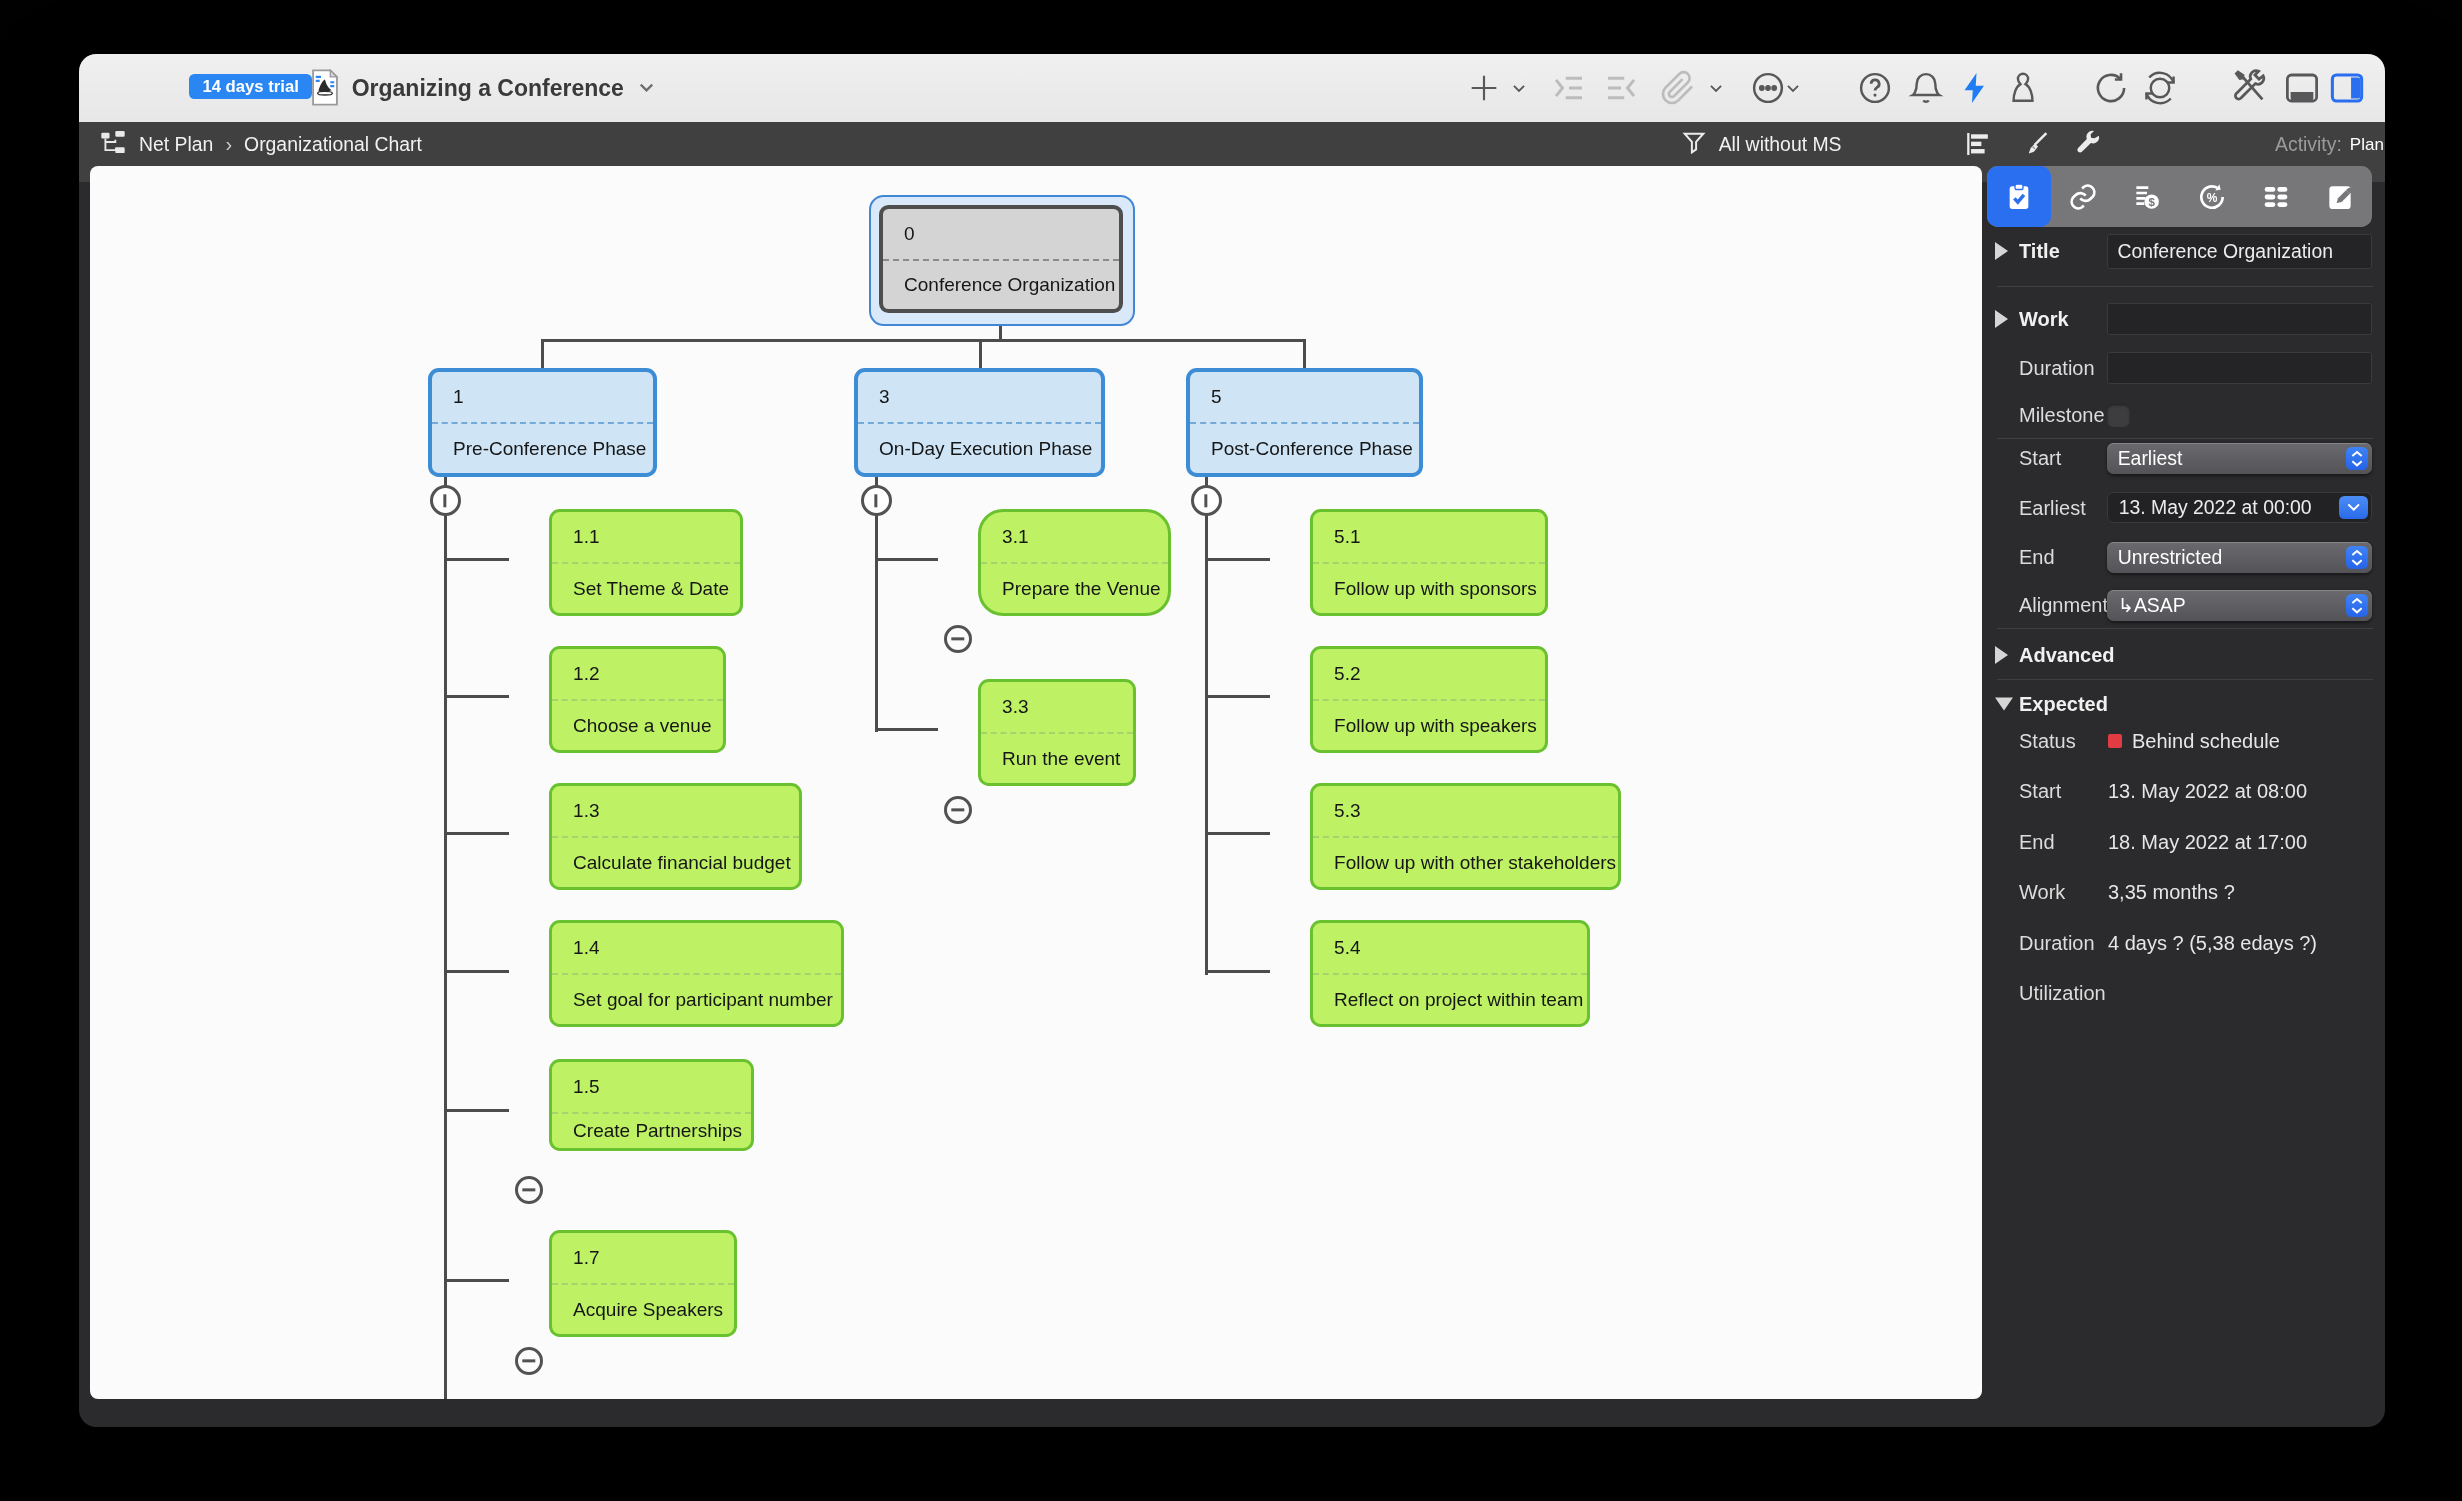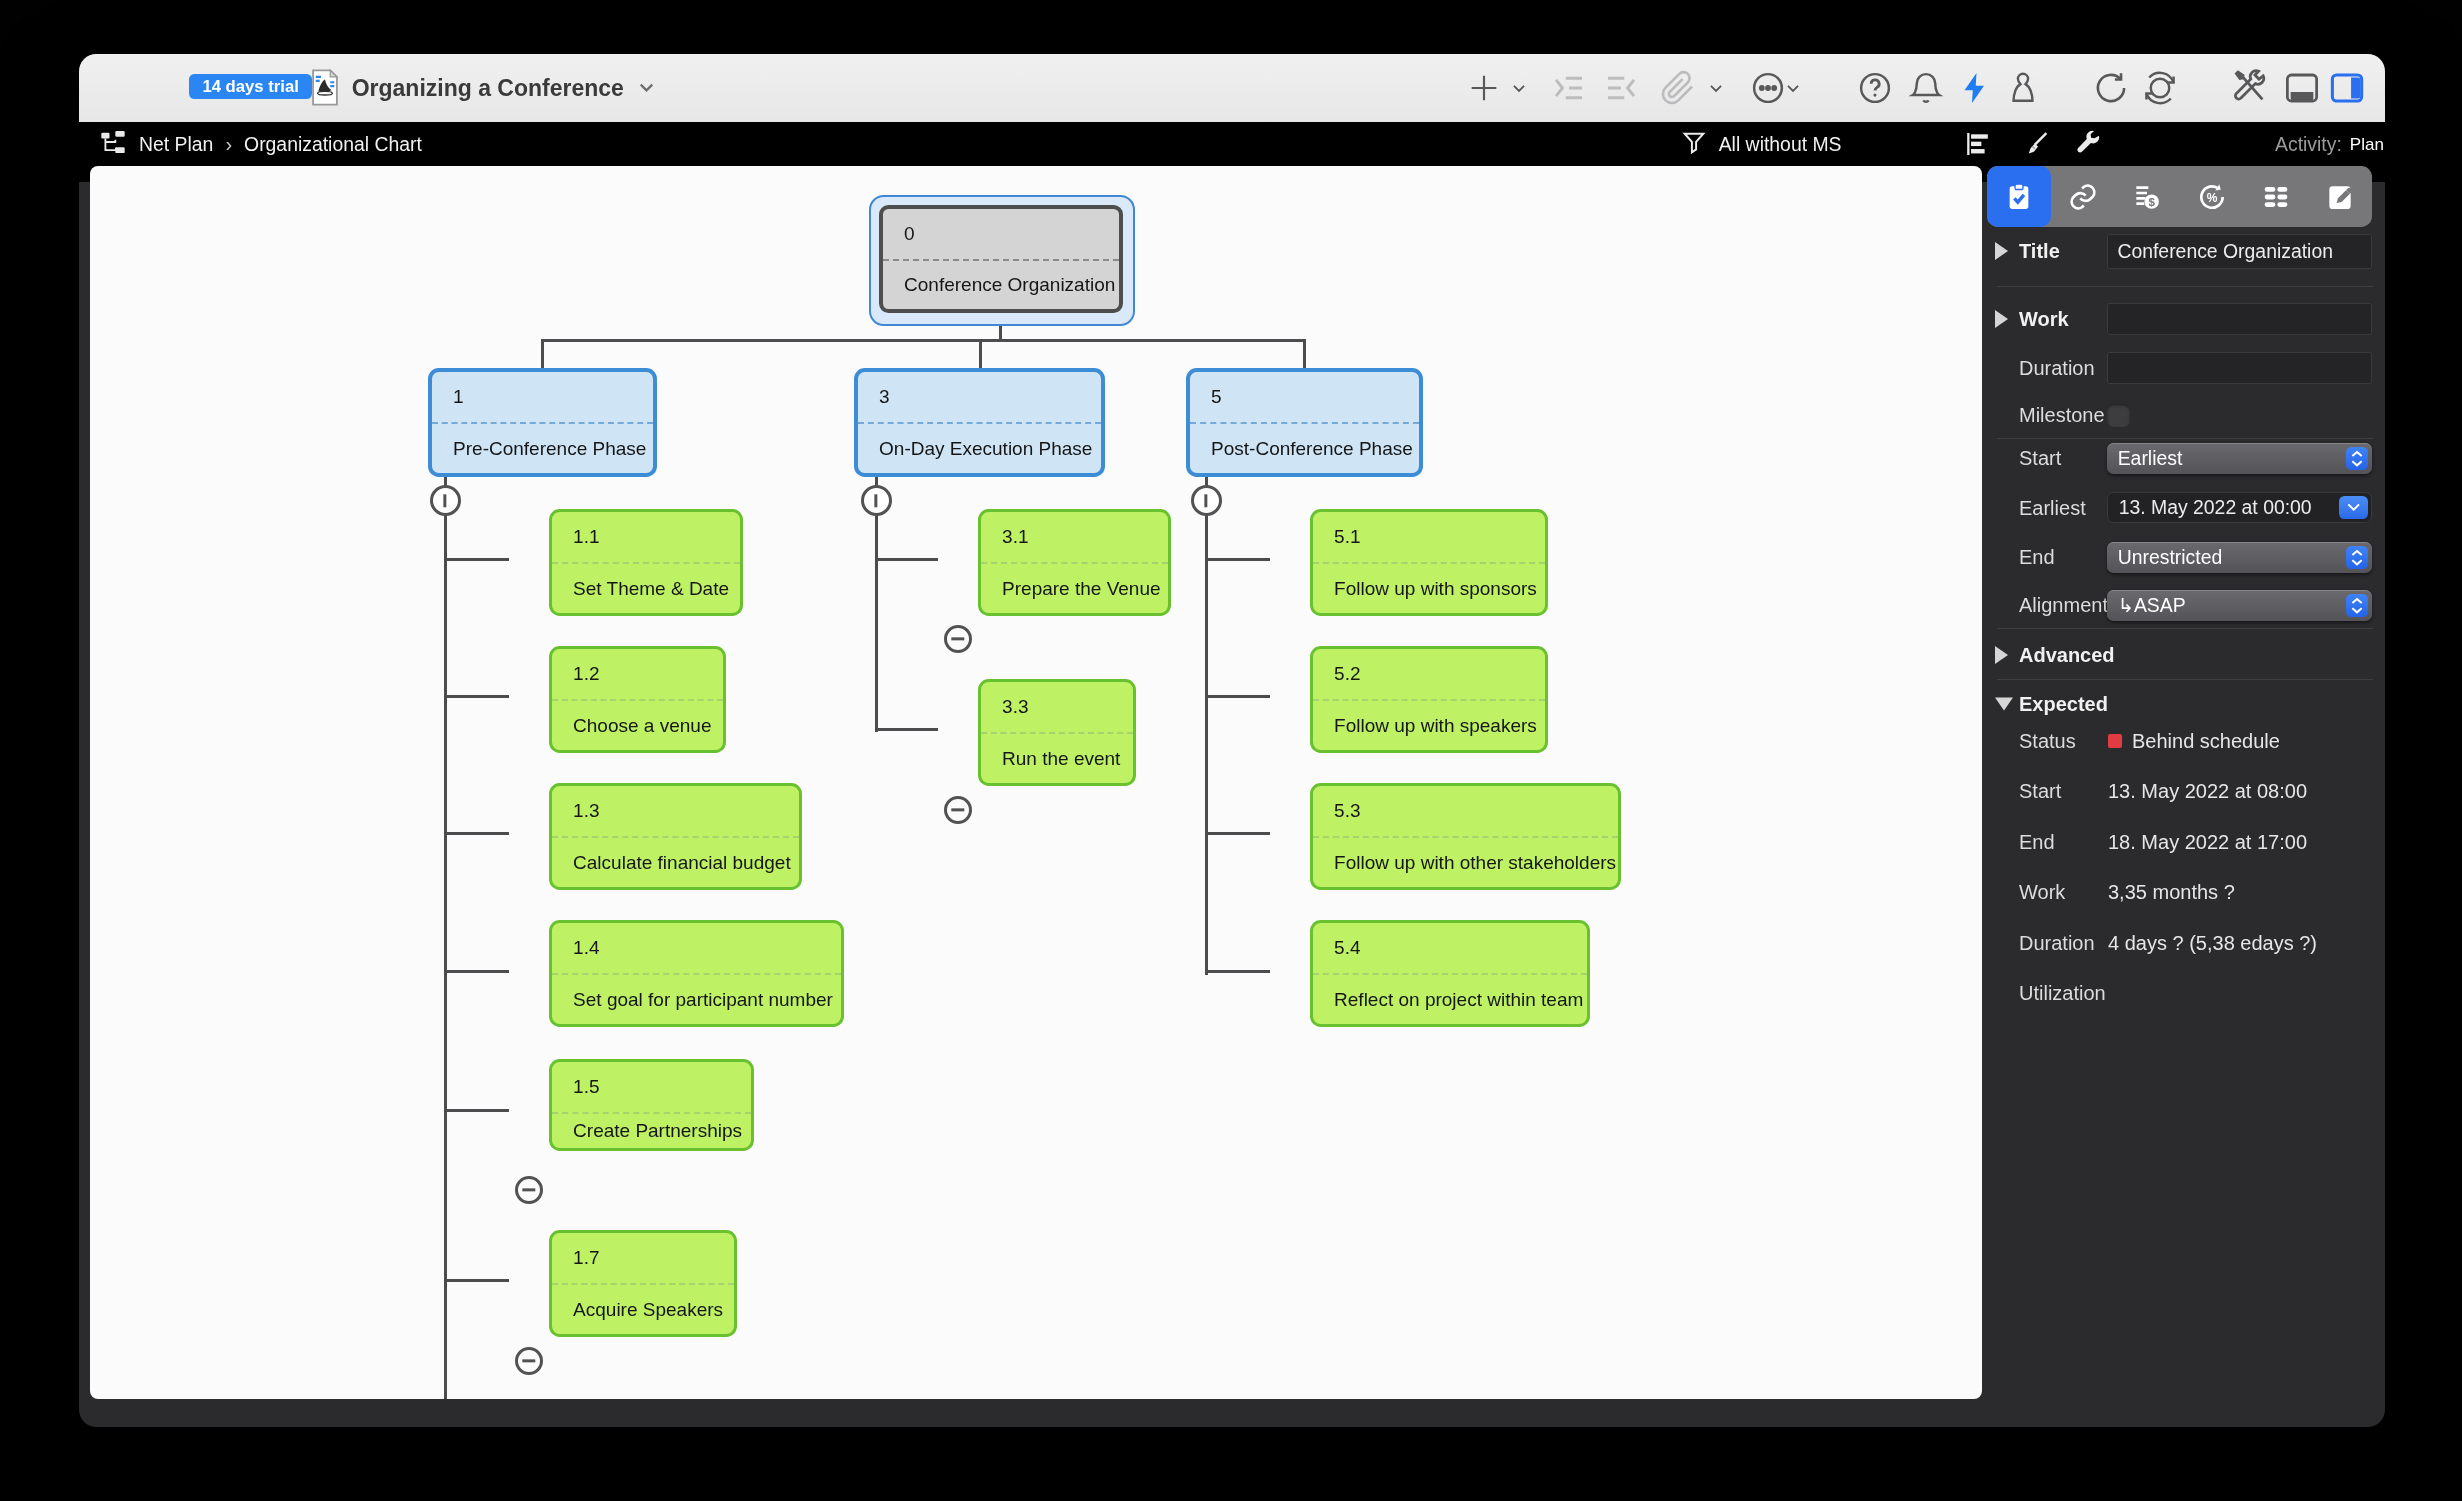--- a/index.html
+++ b/index.html
@@ -6,21 +6,21 @@
   body{width:2462px;height:1502px;position:relative;font-family:"Liberation Sans","DejaVu Sans",sans-serif;overflow:hidden;}
   .window{position:absolute;left:79px;top:54px;width:2306px;height:1373px;background:#2b2b2d;border-radius:17.4px;overflow:hidden;box-shadow:0 33px 80px rgba(0,0,0,.85);}
   
   .titlebar{position:absolute;left:0;top:0;width:100%;height:68px;background:linear-gradient(#f0f0f0,#e7e7e7);}
   .tl{position:absolute;top:77px;width:20px;height:20px;border-radius:50%;}
   .badge{position:absolute;left:110px;top:20px;height:25.4px;border-radius:5.4px;background:#2a86f2;color:#fff;font-size:16.7px;font-weight:bold;display:flex;align-items:center;padding:0 13.4px;}
   .doc-title{position:absolute;left:230px;top:0;height:68px;display:flex;align-items:center;gap:10.7px;}
   .doc-title .t{font-size:23px;font-weight:bold;color:#3a3a3a;}
   .tb-ic{position:absolute;top:34px;transform:translate(-50%,-50%);display:flex;align-items:center;justify-content:center;}
   
-  .statusbar{position:absolute;left:0;top:68px;width:100%;height:60px;background:#000000;}
+  .statusbar{position:absolute;left:0;top:68px;width:100%;height:60px;background:#404040;}
   .crumbs{position:absolute;left:20px;top:0;height:44px;display:flex;align-items:center;gap:12px;color:#f1f1f1;font-size:19.4px;}
   .crumbs .sep{color:#cfcfcf;font-size:20px;font-weight:300;}
   .sb-right{position:absolute;right:0;top:0;height:44px;width:803px;text-align:center;}
   .sb-item{position:absolute;top:22px;transform:translateY(-50%);display:flex;align-items:center;}
   
   .canvas{position:absolute;left:10.7px;top:112px;width:1892px;height:1233px;background:#fbfbfb;border-radius:8px;overflow:hidden;}
   .hline,.vline{position:absolute;background:#4c4c4e;}
   .tnode{position:absolute;box-sizing:border-box;display:flex;flex-direction:column;border-radius:10.7px;}
   .tnode .num{height:50px;display:flex;align-items:center;padding-left:21.4px;font-size:19px;color:#161616;flex:0 0 auto;}
   .tnode .body{flex:1;display:flex;align-items:center;padding-left:21.4px;padding-right:13.4px;font-size:19px;color:#161616;white-space:nowrap;}
@@ -313,21 +313,21 @@
       <div class="num">1.5</div>
       <div class="body">Create Partnerships</div>
     </div>
     <div class="tnode task" style="left:419px;top:1064px;width:188px;height:107px;">
       <div class="num">1.7</div>
       <div class="body">Acquire Speakers</div>
     </div>
     <div class="mtoggle" style="left:425px;top:1010px;"></div>
     <div class="mtoggle" style="left:425px;top:1181px;"></div>
 
-    <div class="tnode task" style="left:848px;top:343px;width:193px;height:107px;">
+    <div class="tnode task" style="left:848px;top:343px;width:193px;height:107px;border-radius:25px;">
       <div class="num">3.1</div>
       <div class="body">Prepare the Venue</div>
     </div>
     <div class="tnode task" style="left:848px;top:513px;width:158px;height:107px;">
       <div class="num">3.3</div>
       <div class="body">Run the event</div>
     </div>
     <div class="mtoggle" style="left:854px;top:459px;"></div>
     <div class="mtoggle" style="left:854px;top:630px;"></div>
 

